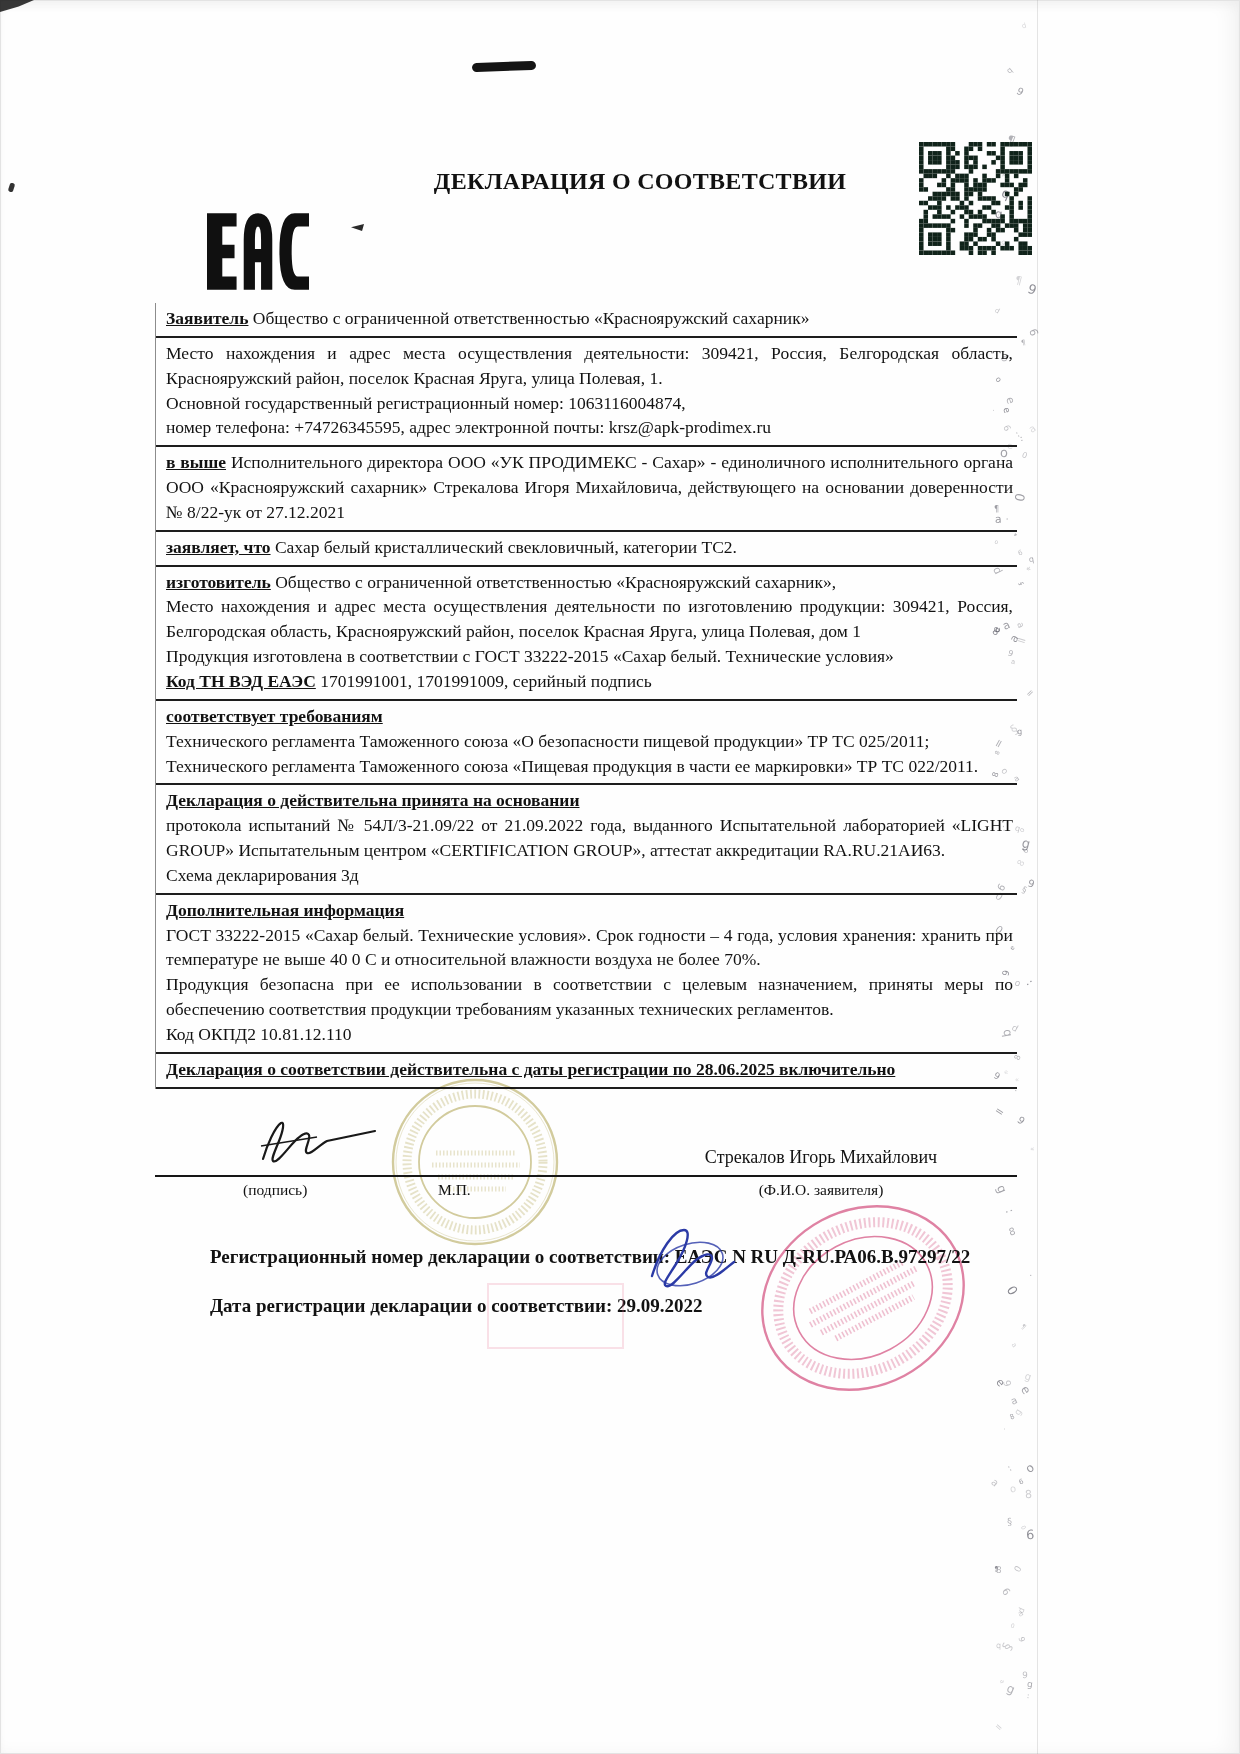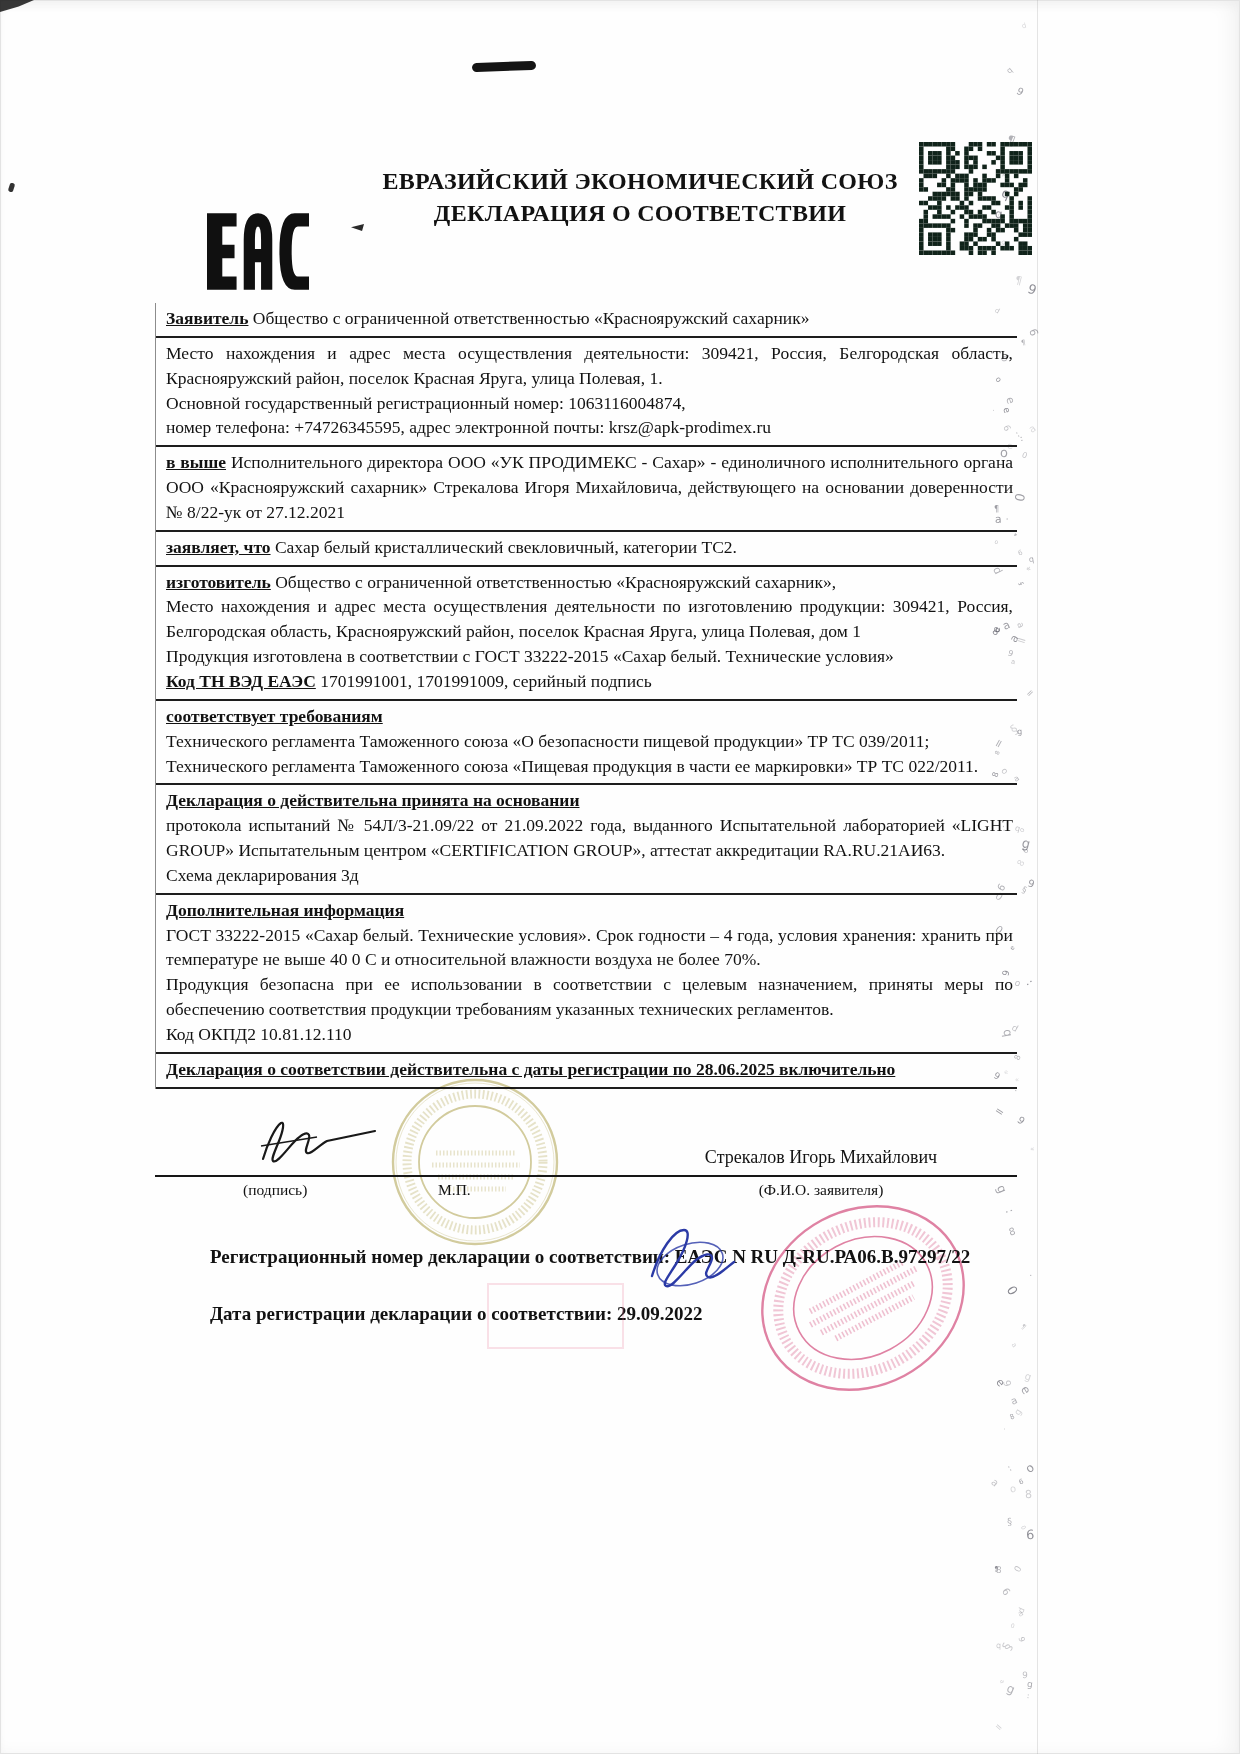--- a/index.html
+++ b/index.html
@@ -41,21 +41,21 @@
   .cap-podpis{left:88px;}
   .cap-mp{left:283px;}
   .sig-name{position:absolute;left:498px;bottom:33px;width:336px;text-align:center;font-size:18px;}
   .cap-fio{left:498px;width:336px;text-align:center;}
   .sig-black{position:absolute;left:102px;bottom:22px;}
   .stamp-round{position:absolute;left:233px;top:-14px;mix-blend-mode:multiply;filter:blur(.5px);}
 
   
   .reg{margin-top:40px;padding-left:55px;font-weight:bold;font-size:19px;}
   .reg p{margin:0;}
-  .reg .date{margin-top:30px;}
+  .reg .date{margin-top:22px;}
 
   
   .sig-blue{position:absolute;left:638px;top:1220px;}
   .stamp-pink{position:absolute;left:748px;top:1193px;mix-blend-mode:multiply;filter:blur(.4px);}
   .faint-box{position:absolute;left:487px;top:1283px;width:133px;height:62px;border:2px solid rgba(230,120,150,.22);}
 </style>
 </head>
 <body>
 
 <div class="page">
@@ -192,21 +192,20 @@
     <svg width="102" height="77" viewBox="0 0 200 150" xmlns="http://www.w3.org/2000/svg">
       <g fill="#101010" fill-rule="evenodd">
         <path d="M0,0 H58 V26 H30 V62 H54 V88 H30 V124 H58 V150 H0 Z"></path>
         <path d="M72,150 V52 Q72,0 100,0 Q128,0 128,52 V150 H106 V96 H94 V150 Z M94,70 H106 V52 Q106,26 100,26 Q94,26 94,52 Z"></path>
         <path d="M200,150 H172 Q142,150 142,75 Q142,0 172,0 H200 V26 H178 Q166,26 166,75 Q166,124 178,124 H200 Z"></path>
       </g>
     </svg>
   </div>
 
   <div class="titles">
-    <div>ЕВРАЗИЙСКИЙ ЭКОНОМИЧЕСКИЙ СОЮЗ</div>
     <div>ДЕКЛАРАЦИЯ О СООТВЕТСТВИИ</div>
   </div>
 
   <div class="qr"><svg width="113" height="113" viewBox="0 0 112.5 112.5" xmlns="http://www.w3.org/2000/svg">
         <g fill="#10231a">
           <rect x="0" y="0" width="4.5" height="4.5"></rect>
           <rect x="4.5" y="0" width="4.5" height="4.5"></rect>
           <rect x="9" y="0" width="4.5" height="4.5"></rect>
           <rect x="13.5" y="0" width="4.5" height="4.5"></rect>
           <rect x="18" y="0" width="4.5" height="4.5"></rect>
@@ -553,21 +552,21 @@
 
       <section class="row">
         <p><b>изготовитель</b> <span>Общество с ограниченной ответственностью «Краснояружский сахарник»,</span></p>
         <p>Место нахождения и адрес места осуществления деятельности по изготовлению продукции: 309421, Россия, Белгородская область, Краснояружский район, поселок Красная Яруга, улица Полевая, дом 1</p>
         <p>Продукция изготовлена в соответствии с ГОСТ 33222-2015 «Сахар белый. Технические условия»</p>
         <p><b>Код ТН ВЭД ЕАЭС</b> <span>1701991001, 1701991009, серийный подпись</span></p>
       </section>
 
       <section class="row">
         <p><b>соответствует требованиям</b></p>
-        <p>Технического регламента Таможенного союза «О безопасности пищевой продукции» ТР ТС 039/2011;</p>
+        <p>Технического регламента Таможенного союза «О безопасности пищевой продукции» ТР ТС 025/2011;</p>
         <p>Технического регламента Таможенного союза «Пищевая продукция в части  ее  маркировки» ТР ТС 022/2011.</p>
       </section>
 
       <section class="row">
         <p><b>Декларация о действительна принята на основании</b></p>
         <p>протокола испытаний № 54Л/3-21.09/22 от 21.09.2022 года, выданного Испытательной лабораторией «LIGHT GROUP» Испытательным центром «CERTIFICATION GROUP», аттестат аккредитации RA.RU.21АИ63.</p>
         <p>Схема декларирования 3д</p>
       </section>
 
       <section class="row">

